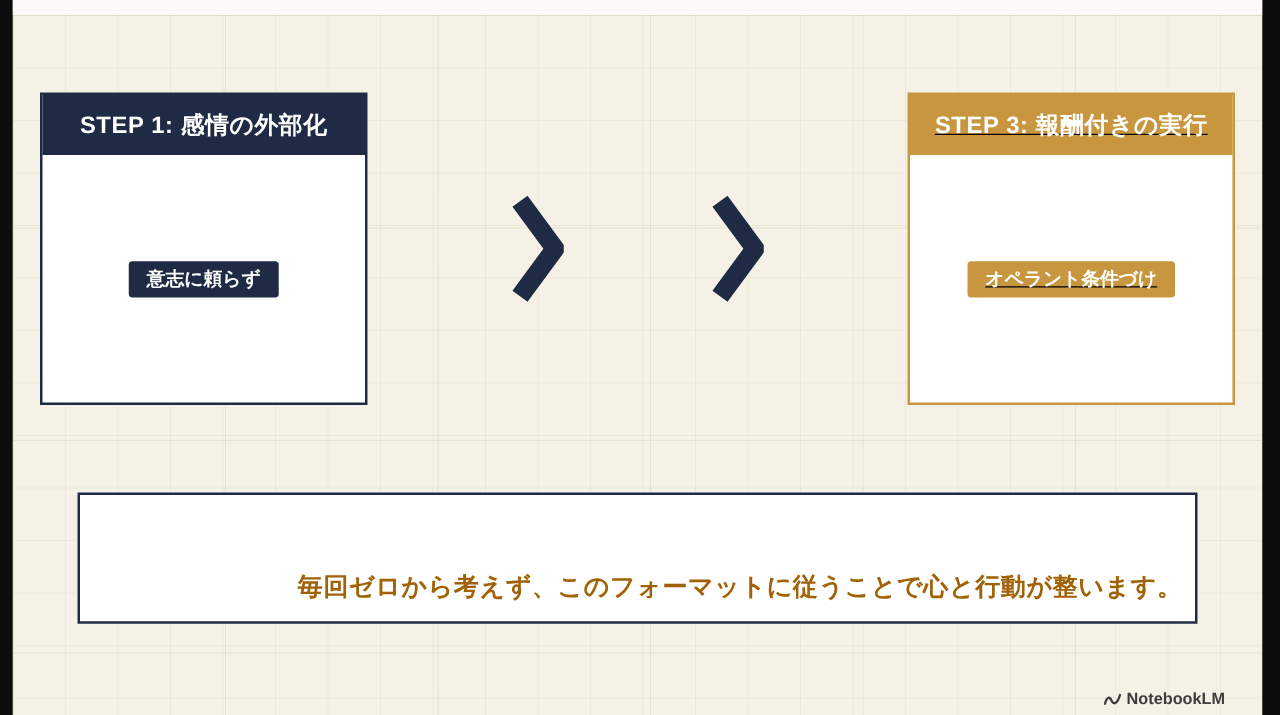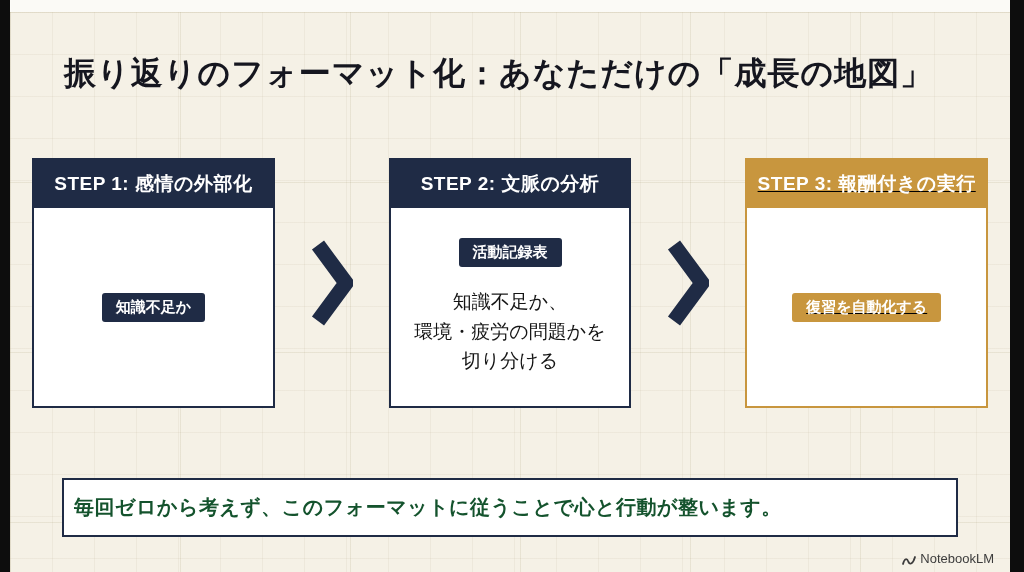--- a/index.html
+++ b/index.html
@@ -103,78 +103,69 @@
 
   .chevron { flex: 0 0 auto; margin: 0 2px; }
 
   .footer-banner {
     margin: 70px 52px 0 52px;
     background: #ffffff;
     border: 2.5px solid #1f2b45;
     padding: 14px 10px;
   }
   .footer-banner p {
-    text-align: left;
+    text-align: right;
     font-size: 20px;
     font-weight: 700;
-    color: #14532d;
+    color: #a16207;
     letter-spacing: 0.5px;
+    margin-top: 46px;
   }
 
   .watermark {
     position: absolute;
-    right: 16px;
+    right: 30px;
     bottom: 6px;
     display: flex;
-    align-items: flex-end;
+    align-items: center;
     gap: 4px;
     color: #3c3c3c;
     font-size: 13px;
-    font-weight: 400;
+    font-weight: 700;
   }
 </style>
 </head>
 <body>
 
 <div class="frame">
   <div class="slide">
 
-    <h1 class="title">振り返りのフォーマット化：あなただけの「成長の地図」</h1>
 
     <div class="flow">
 
       <div class="card navy">
         <div class="card-header">STEP 1: 感情の外部化</div>
         <div class="card-body">
-          <span class="badge">知識不足か</span>
+          <span class="badge">意志に頼らず</span>
         </div>
       </div>
 
       <svg class="chevron" width="42" height="92" viewBox="0 0 42 92">
         <polyline points="7,8 35,46 7,84" fill="none" stroke="#1f2b45" stroke-width="15"></polyline>
       </svg>
 
-      <div class="card navy">
-        <div class="card-header">STEP 2: 文脈の分析</div>
-        <div class="card-body">
-          <span class="badge">活動記録表</span>
-          <p class="body-text">知識不足か、
-環境・疲労の問題かを
-切り分ける</p>
-        </div>
-      </div>
 
       <svg class="chevron" width="42" height="92" viewBox="0 0 42 92">
         <polyline points="7,8 35,46 7,84" fill="none" stroke="#1f2b45" stroke-width="15"></polyline>
       </svg>
 
       <div class="card gold">
         <div class="card-header">STEP 3: 報酬付きの実行</div>
         <div class="card-body">
-          <span class="badge">復習を自動化する</span>
+          <span class="badge">オペラント条件づけ</span>
         </div>
       </div>
 
     </div>
 
     <div class="footer-banner">
       <p>毎回ゼロから考えず、このフォーマットに従うことで心と行動が整います。</p>
     </div>
 
     <div class="watermark">

